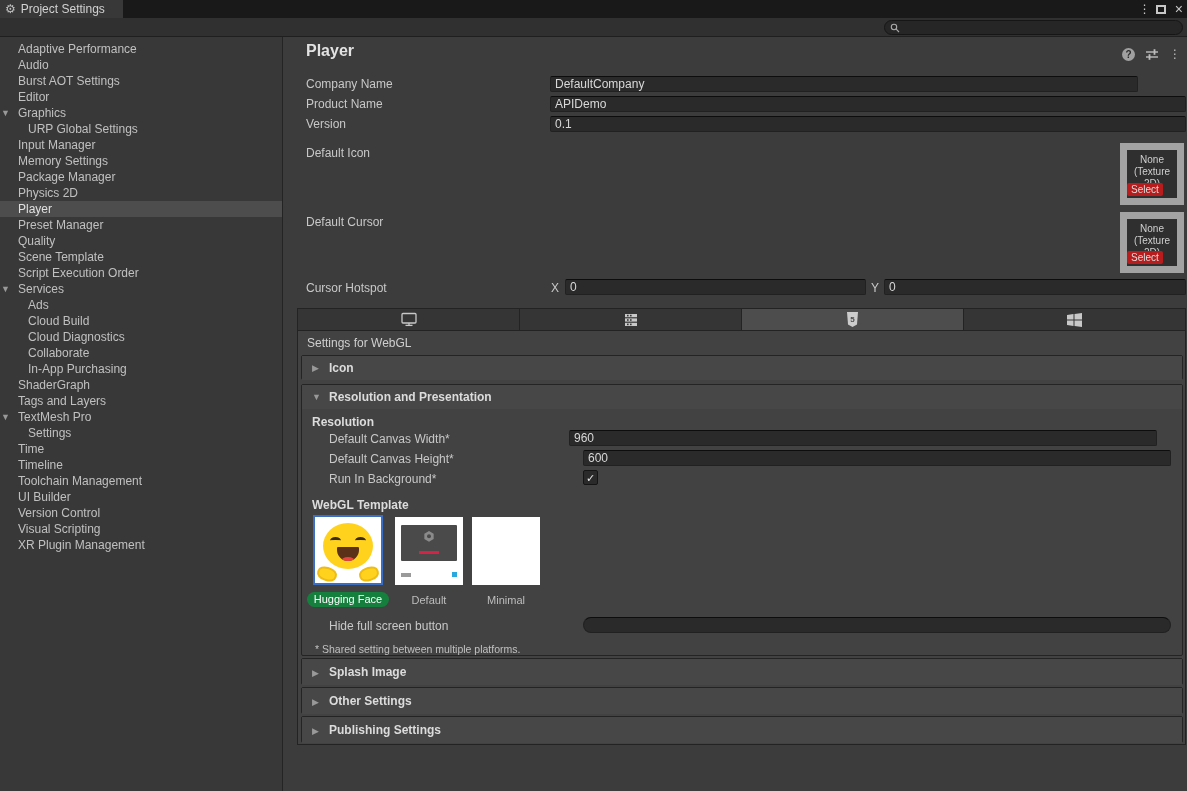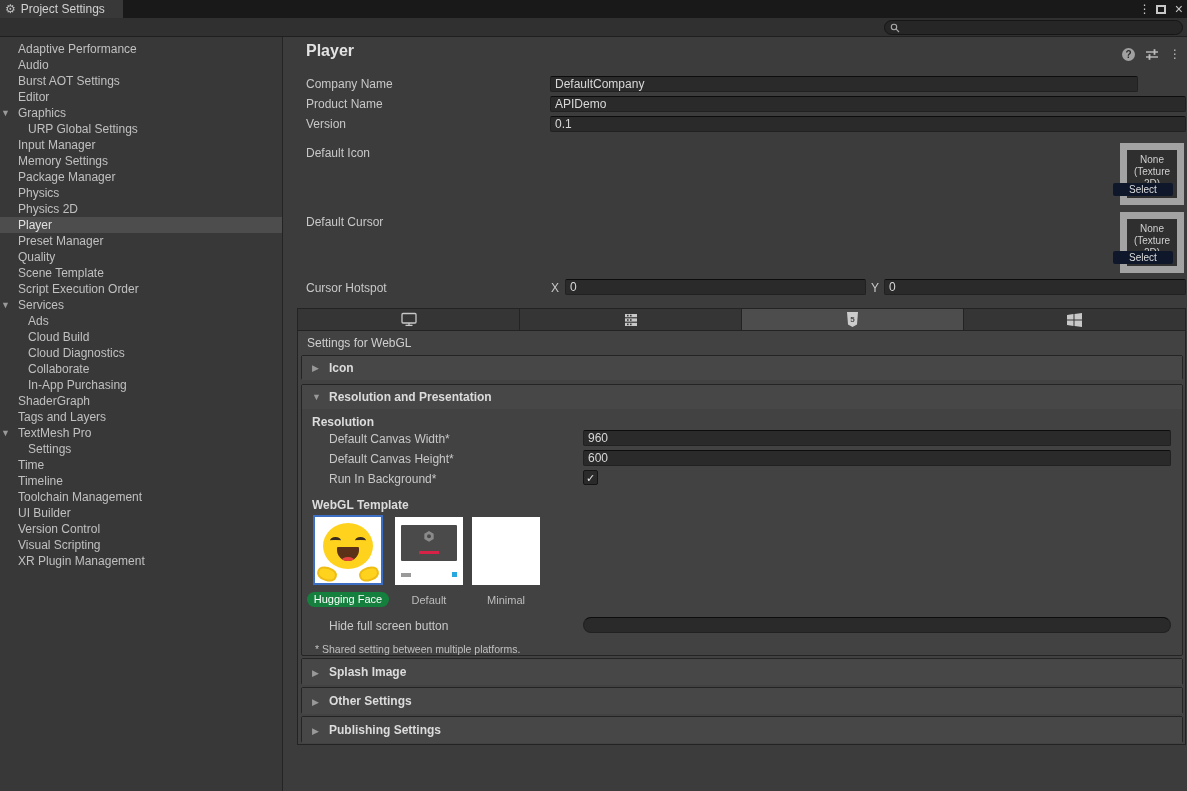--- a/index.html
+++ b/index.html
@@ -43,21 +43,21 @@
   .row-label { position:absolute; color:#c8c8c8; height:16px; line-height:16px; }
   .bold { font-weight:bold; color:#dcdcdc; }
   .text-input { position:absolute; height:16px; background:#2a2a2a; border:1px solid #212121; border-top-color:#0d0d0d;
                 border-radius:2px; color:#d8d8d8; font-size:12px; padding:0 4px; outline:none;
                 font-family:"Liberation Sans",sans-serif; }
   .pill { border-radius:8px !important; }
 
   
   .tex-box { position:absolute; left:836px; width:64px; background:#2f2f2f; border:7px solid #a3a3a3; }
   .tex-box .none-txt { margin-top:4px; text-align:center; font-size:10px; color:#cfcfcf; line-height:12px; }
-  .select-btn { position:absolute; right:4px; bottom:2px; width:60px; height:13px; background:#0f172a; color:#dddddd;
+  .select-btn { position:absolute; right:14px; bottom:2px; width:36px; height:13px; background:#b91c1c; color:#dddddd;
                 font-size:10px; text-align:center; line-height:13px; border-radius:2px; }
 
   
   .ptabs { position:absolute; left:13px; top:271px; width:889px; height:23px; display:flex;
            border:1px solid #232323; background:#282828; }
   .ptab { flex:1; background:#353535; border-right:1px solid #232323; display:flex; align-items:center; justify-content:center; }
   .ptab:last-child { border-right:none; }
   .ptab.selected { background:#4d4d4d; }
 
   
@@ -132,21 +132,20 @@
     <div>
         <div class="sb-item"><span>Adaptive Performance</span></div>
         <div class="sb-item"><span>Audio</span></div>
         <div class="sb-item"><span>Burst AOT Settings</span></div>
         <div class="sb-item"><span>Editor</span></div>
         <div class="sb-item"><span class="foldout">▼</span><span>Graphics</span></div>
         <div class="sb-item child"><span>URP Global Settings</span></div>
         <div class="sb-item"><span>Input Manager</span></div>
         <div class="sb-item"><span>Memory Settings</span></div>
         <div class="sb-item"><span>Package Manager</span></div>
-        <div class="sb-item"><span>Physics</span></div>
         <div class="sb-item"><span>Physics 2D</span></div>
         <div class="sb-item selected"><span>Player</span></div>
         <div class="sb-item"><span>Preset Manager</span></div>
         <div class="sb-item"><span>Quality</span></div>
         <div class="sb-item"><span>Scene Template</span></div>
         <div class="sb-item"><span>Script Execution Order</span></div>
         <div class="sb-item"><span class="foldout">▼</span><span>Services</span></div>
         <div class="sb-item child"><span>Ads</span></div>
         <div class="sb-item child"><span>Cloud Build</span></div>
         <div class="sb-item child"><span>Cloud Diagnostics</span></div>
@@ -261,21 +260,21 @@
 
       <div class="section" style="top:53px; height:272px;">
         <div class="section-header">
           <span class="tri">▼</span>
           <span class="sec-label">Resolution and Presentation</span>
         </div>
 
         <div class="row-label bold" style="left:10px; top:29px;">Resolution</div>
 
         <div class="row-label" style="left:27px; top:46px;">Default Canvas Width*</div>
-        <input class="text-input" style="left: 281px; top: 45px; width: 588px;" value="960">
+        <input class="text-input" style="left: 267px; top: 45px; width: 588px;" value="960">
 
         <div class="row-label" style="left:27px; top:66px;">Default Canvas Height*</div>
         <input class="text-input" style="left: 281px; top: 65px; width: 588px;" value="600">
 
         <div class="row-label" style="left:27px; top:86px;">Run In Background*</div>
         <div class="checkbox checked" style="left:281px; top:85px;">
           <span class="mark">✓</span>
         </div>
 
         <div class="row-label bold" style="left:10px; top:112px;">WebGL Template</div>

